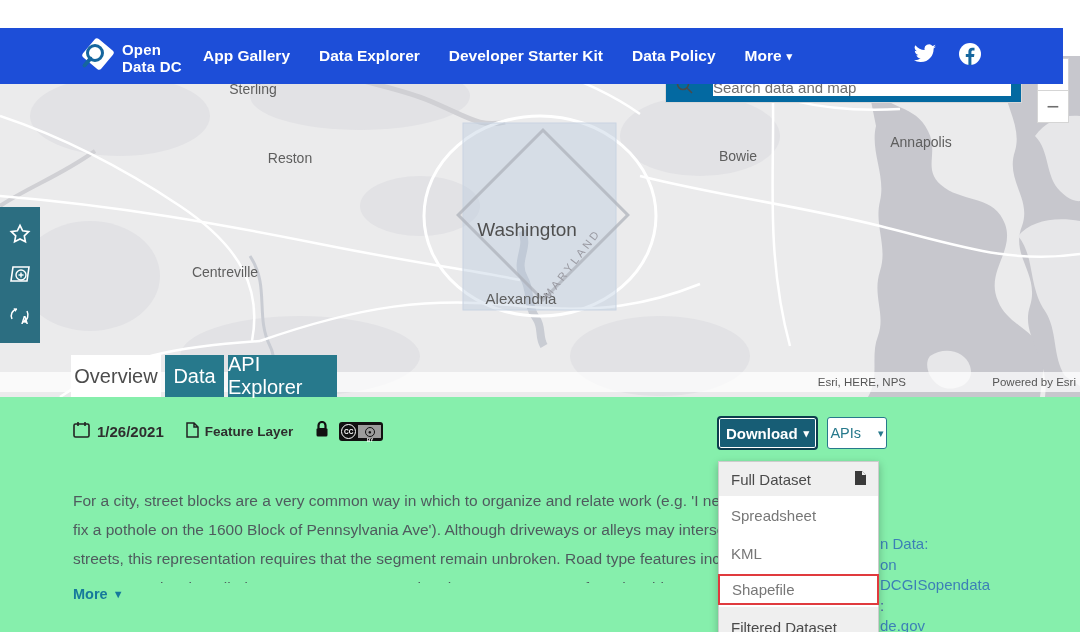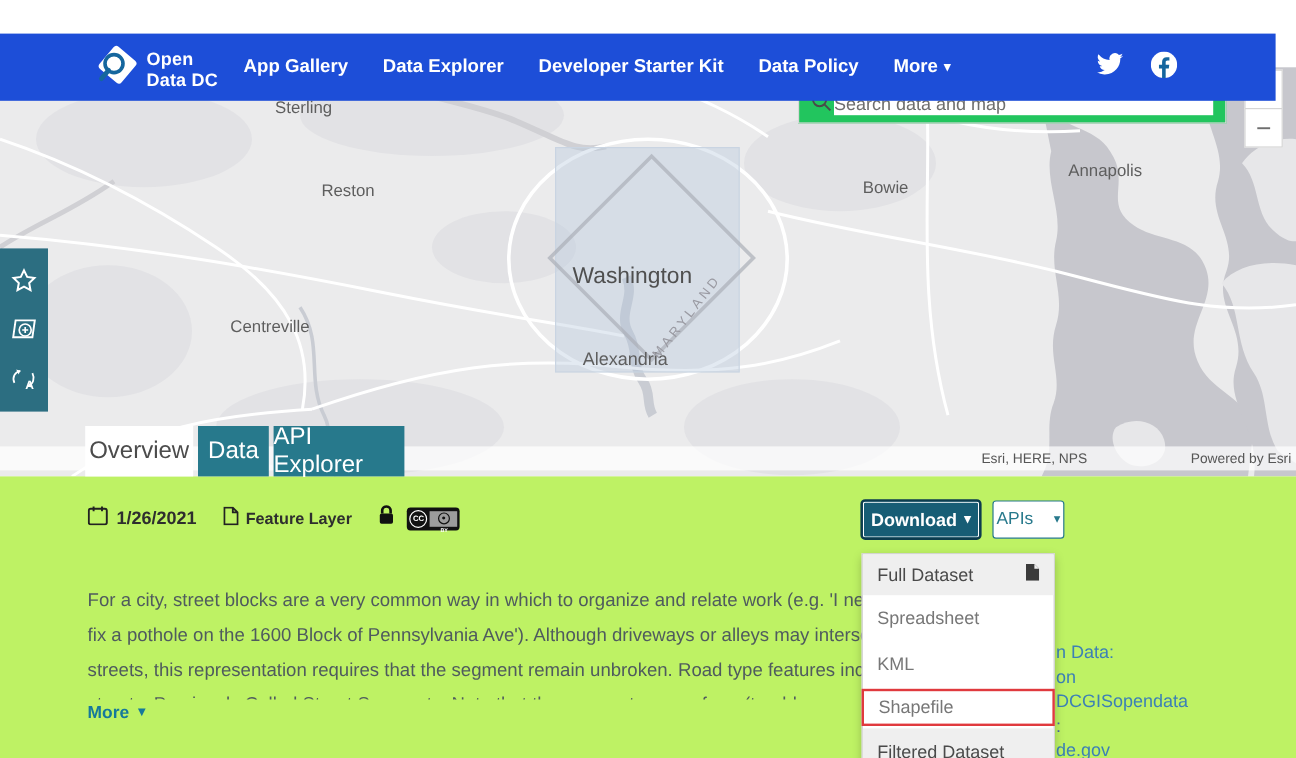--- a/index.html
+++ b/index.html
@@ -14,42 +14,42 @@
   .nav { position:absolute; left:203px; top:0; height:56px; display:flex; align-items:center; gap:29px; }
   .nav-link { color:#fff; font-size:15.5px; font-weight:600; cursor:pointer; white-space:nowrap; }
   .nav-more { display:flex; align-items:center; gap:5px; }
   .caret { font-size:11px; line-height:1; }
   .social { position:absolute; right:82px; top:0; height:56px; display:flex; align-items:center; gap:22px; }
 
   
   .map { position:absolute; top:56px; left:0; width:1080px; height:341px; background:#EBEBEC; z-index:1; cursor:grab; }
   .map svg { display:block; }
 
-  .search-bar { position:absolute; left:665px; top:58px; width:357px; height:32px; background:#22c55e; border:1px solid #D8D8D8; display:flex; align-items:center; padding:0 10px; gap:2px; z-index:6;margin-top:13px; }
+  .search-bar { position:absolute; left:665px; top:58px; width:357px; height:32px; background:#0369a1; border:1px solid #D8D8D8; display:flex; align-items:center; padding:0 10px; gap:20px; z-index:6;margin-top:13px; }
   .search-bar input { border:none; outline:none; flex:1; font-size:15px; color:#4a4a4a; font-family:"Liberation Sans",sans-serif; }
   .search-bar input::placeholder { color:#6E6E6E; }
   .zoom-ctl { position:absolute; left:1037px; width:32px; height:33px; background:#fff; border:1px solid #D5D5D5; color:#6E6E6E; font-size:22px; font-weight:300; display:flex; align-items:center; justify-content:center; z-index:6; cursor:pointer; }
   .zoom-in { top:58px; }
   .zoom-out { top:90px; }
 
   .map-notice { position:absolute; left:82px; top:116px; height:23px; background:#fff; color:#6E6E6E; font-size:13.5px; display:flex; align-items:center; padding:0 8px; box-shadow:0 1px 3px rgba(0,0,0,.18); z-index:6; white-space:nowrap; }
 
   .side-tools { position:absolute; left:0; top:207px; width:40px; height:136px; background:#2C6E81; z-index:6; display:flex; flex-direction:column; align-items:center; justify-content:space-around; padding:6px 0; }
   .tool-btn { width:40px; height:40px; display:flex; align-items:center; justify-content:center; cursor:pointer; }
 
   
   .tabs { position:absolute; left:71px; top:355px; display:flex; gap:4px; z-index:7; }
   .tab { height:42px; display:flex; align-items:center; justify-content:center; font-size:20px; cursor:pointer; }
   .tab-active { background:#fff; color:#4C4C4C; width:90px; }
   .tab-teal { background:#27798C; color:#fff; }
   .tab-data { width:59px; }
   .tab-api { width:109px; }
 
   
-  .content { position:absolute; top:397px; left:0; width:1080px; height:235px; background:#bef264; z-index:5; }
+  .content { position:absolute; top:397px; left:0; width:1080px; height:235px; background:#86efac; z-index:5; }
 
   .meta-row { position:absolute; left:73px; top:24px; display:flex; align-items:center; }
   .meta-date { font-size:15px; font-weight:bold; color:#2e2e2e; margin:0 0 0 7px; }
   .meta-type { font-size:13.5px; font-weight:bold; color:#2e2e2e; margin:0 0 0 6px; }
   .gap-lg { width:22px; }
   .cc-badge { width:44px; height:19px; background:#111; border-radius:3px; display:flex; align-items:center; margin-left:10px; padding:0 2px; gap:2px; }
   .cc-left { width:15px; height:15px; border:1.5px solid #fff; border-radius:50%; color:#fff; font-size:6.5px; font-weight:bold; display:flex; align-items:center; justify-content:center; }
   .cc-right { flex:1; height:13px; background:#9c9c9c; display:flex; align-items:center; justify-content:center; position:relative; }
   .cc-person { width:10px; height:10px; border:1.2px solid #111; border-radius:50%; color:#111; font-size:6px; display:flex; align-items:center; justify-content:center; }
   .cc-by { position:absolute; bottom:-5px; right:8px; color:#fff; font-size:4.5px; font-weight:bold; }

